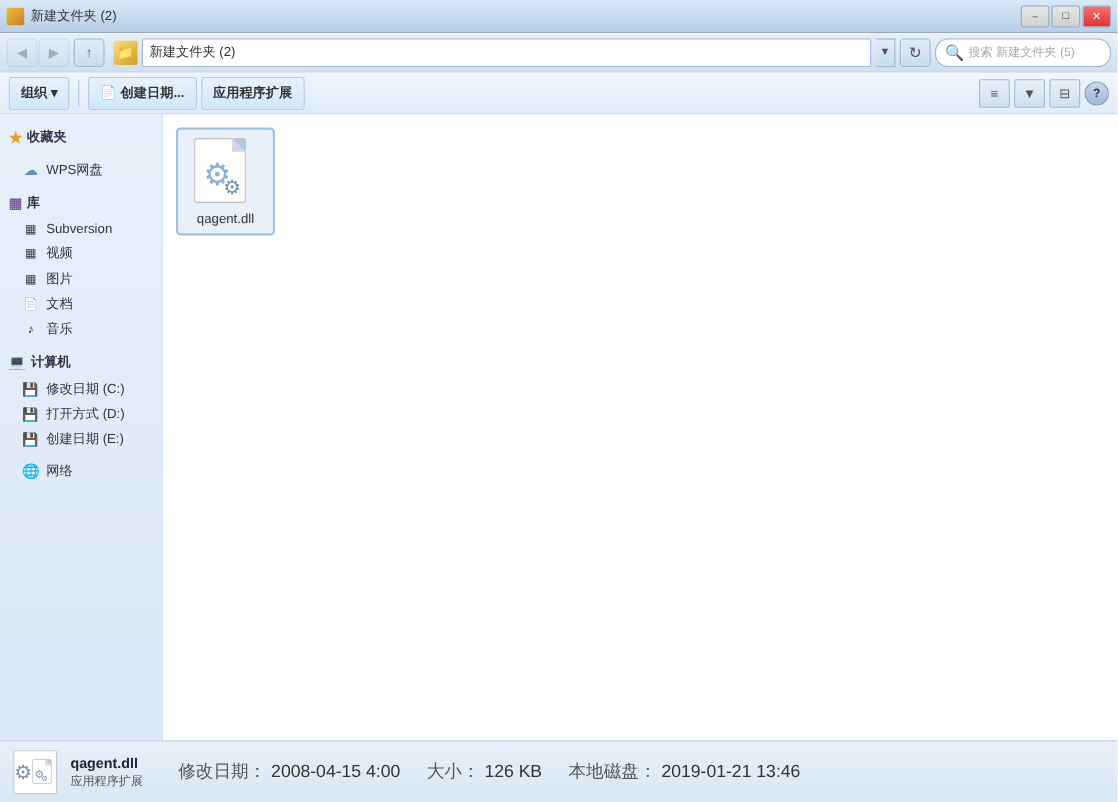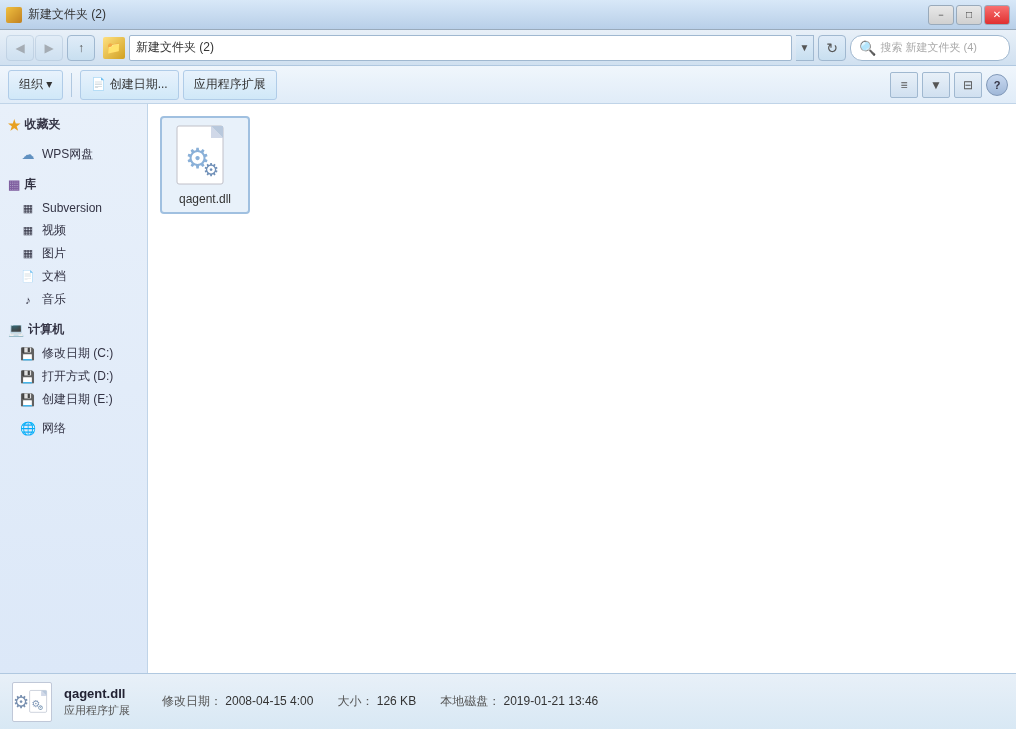--- a/index.html
+++ b/index.html
@@ -163,20 +163,21 @@
       padding: 0 10px;
       background: linear-gradient(to bottom, #e8f2fc, #d0e8f8);
       border: 1px solid #b0cce8;
       border-radius: 3px;
       display: flex;
       align-items: center;
       gap: 4px;
       cursor: pointer;
       font-size: 12px;
       color: #333;
+      font-weight: bold;
     }
     .toolbar-separator {
       width: 1px;
       height: 24px;
       background: #b0c8e0;
       margin: 0 4px;
     }
     .toolbar-right {
       margin-left: auto;
       display: flex;
@@ -342,21 +343,21 @@
     .status-type {
       font-size: 11px;
       color: #555;
     }
     .status-meta {
       display: flex;
       gap: 24px;
       margin-left: 20px;
     }
     .status-meta-item {
-      font-size: 12px;
+      font-size: 16px;
       color: #333;
     }
     .status-meta-label {
       color: #555;
     }
   </style>
 </head>
 <body>
 
 <div class="titlebar">
@@ -378,21 +379,21 @@
   </div>
   <div class="nav-btn">↑</div>
   <div class="folder-icon-addr">📁</div>
   <div class="address-box">
     <span>新建文件夹 (2)</span>
   </div>
   <div class="address-dropdown">▼</div>
   <div class="refresh-btn">↻</div>
   <div class="search-box">
     <span class="search-icon-addr">🔍</span>
-    <span style="color:#aaa;font-size:11px;">搜索 新建文件夹 (4)</span>
+    <span style="color:#aaa;font-size:11px;">搜索 新建文件夹 (5)</span>
   </div>
 </div>
 
 <div class="toolbar">
   <div class="toolbar-btn">
     <span>组织 ▾</span>
   </div>
   <div class="toolbar-separator"></div>
   <div class="toolbar-btn">
     <span>📄 创建日期...</span>

